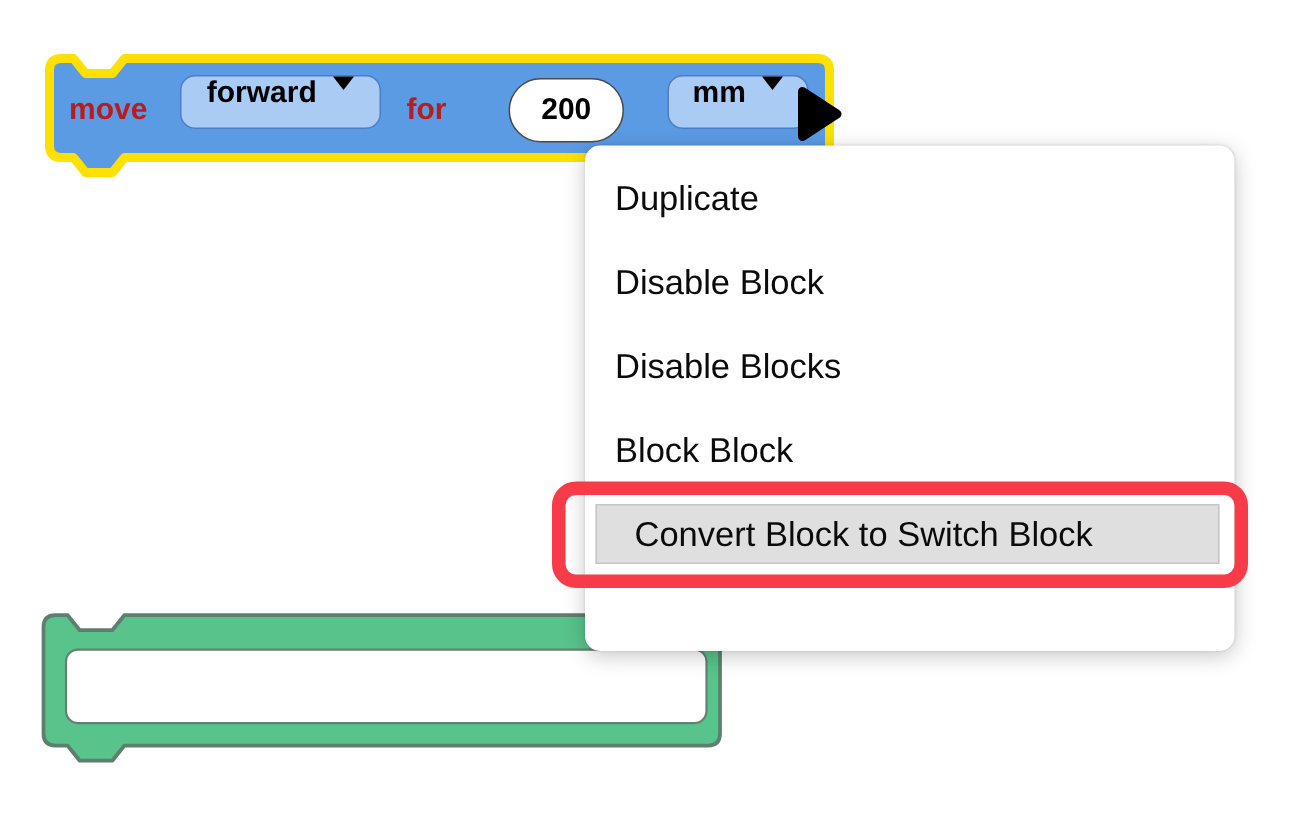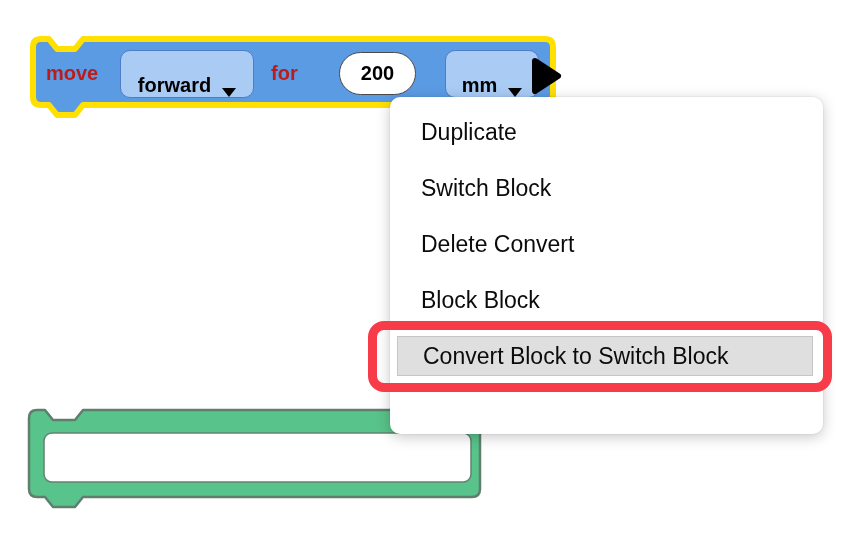--- a/index.html
+++ b/index.html
@@ -3,35 +3,35 @@
 <meta charset="utf-8">
 <style>
   * { margin: 0; padding: 0; box-sizing: border-box; }
   html, body { width: 864px; height: 556px; background: #ffffff; overflow: hidden; }
   #stage { position: relative; width: 864px; height: 556px; font-family: "Liberation Sans", sans-serif; }
 
   
   .blue-block { position: absolute; left: 27px; top: 31px; width: 532px; height: 92px; z-index: 1; }
   .blue-block svg.block-shape { position: absolute; left: 0; top: 0; }
   .blk-label { position: absolute; font-weight: 700; font-size: 20px; color: #b91c1c; line-height: 24px; }
-  .dropdown { position: absolute; height: 48px; border: 1.5px solid; border-radius: 10px;
-              display: flex; align-items: flex-end; justify-content: center; gap: 11px; }
+  .dropdown { position: absolute; height: 36px; border: 1.5px solid; border-radius: 10px;
+              display: flex; align-items: flex-start; justify-content: center; gap: 11px; }
   .dropdown .dd-text { font-weight: 700; font-size: 20px; color: #000; }
   .dd-arrow { width: 0; height: 0; border-left: 7px solid transparent; border-right: 7px solid transparent;
               border-top: 9px solid #000; }
   .num-pill { position: absolute; left: 312px; top: 21px; width: 77px; height: 43px; background: #fff;
               border: 1.5px solid #4a4a4a; border-radius: 22px; display: flex; align-items: center;
               justify-content: center; font-weight: 700; font-size: 20px; color: #000; }
   .play-icon-box { position: absolute; left: 504px; top: 26px; }
 
   
   .context-menu { position: absolute; left: 390px; top: 97px; width: 433px; height: 337px; background: #fff;
                   border-radius: 10px; box-shadow: 0 3px 14px rgba(0,0,0,0.22), 0 0 2px rgba(0,0,0,0.12);
                   z-index: 10; padding-top: 7px; }
-  .menu-item { height: 56px; display: flex; align-items: center; padding-left: 31px;
+  .menu-item { height: 56px; display: flex; align-items: center; padding-left: 20px;
                font-size: 23px; color: #0b0b0b; cursor: default; }
   .menu-item.hl-row { padding-left: 0; }
   .menu-item-hl { margin-left: 7px; width: 416px; height: 40px; border: 1px solid #c6c6c6;
                   display: flex; align-items: center; padding-left: 25px; }
 
   
   .annotation-box { position: absolute; left: 368px; top: 321px; width: 464px; height: 71px;
                     border: 9px solid #f83b49; border-radius: 16px; z-index: 30; pointer-events: none; }
 
   
@@ -81,22 +81,22 @@
       <rect x="19" y="29" width="427" height="49" rx="8" fill="#ffffff" stroke="#64826F" stroke-width="1.5"></rect>
     </svg>
   </div>
 
   <div class="code-line">
     <span style="color: rgb(44, 126, 149);">robot</span><span style="color: rgb(46, 52, 56);">.</span><span style="color: rgb(173, 90, 37);">move_for</span><span style="color: rgb(46, 52, 56);">(</span><span style="color: rgb(20, 140, 85);">200</span><span style="color: rgb(46, 52, 56);">, </span><span style="color: rgb(20, 140, 85);">0</span><span style="color: rgb(46, 52, 56);">)</span>
   </div>
 
   <div class="context-menu">
     <div class="menu-item">Duplicate</div>
-    <div class="menu-item">Switch Block</div>
-    <div class="menu-item">Delete Convert</div>
+    <div class="menu-item">Disable Block</div>
+    <div class="menu-item">Disable Blocks</div>
     <div class="menu-item">Block Block</div>
     <div class="menu-item hl-row">
       <div class="menu-item-hl" style="background-color: rgb(223, 223, 223);">
         <span>Convert Block to Switch Block</span>
       </div>
     </div>
   </div>
 
   <div class="annotation-box" style="border-color: rgb(248, 59, 73);"></div>
 

